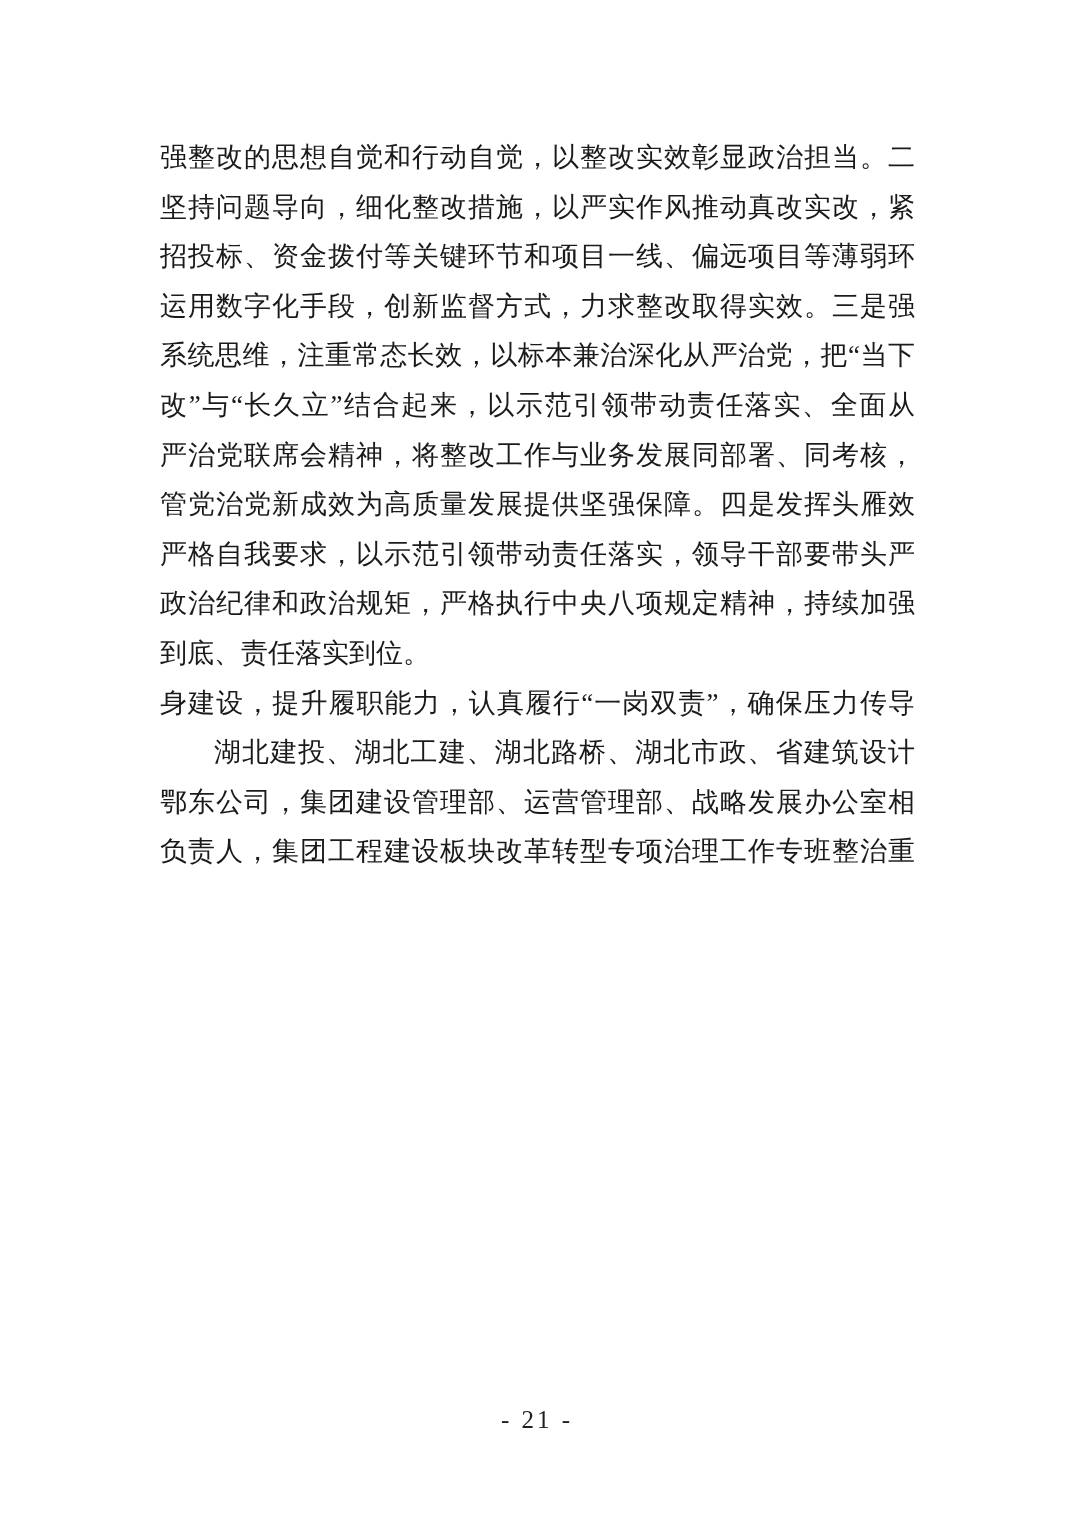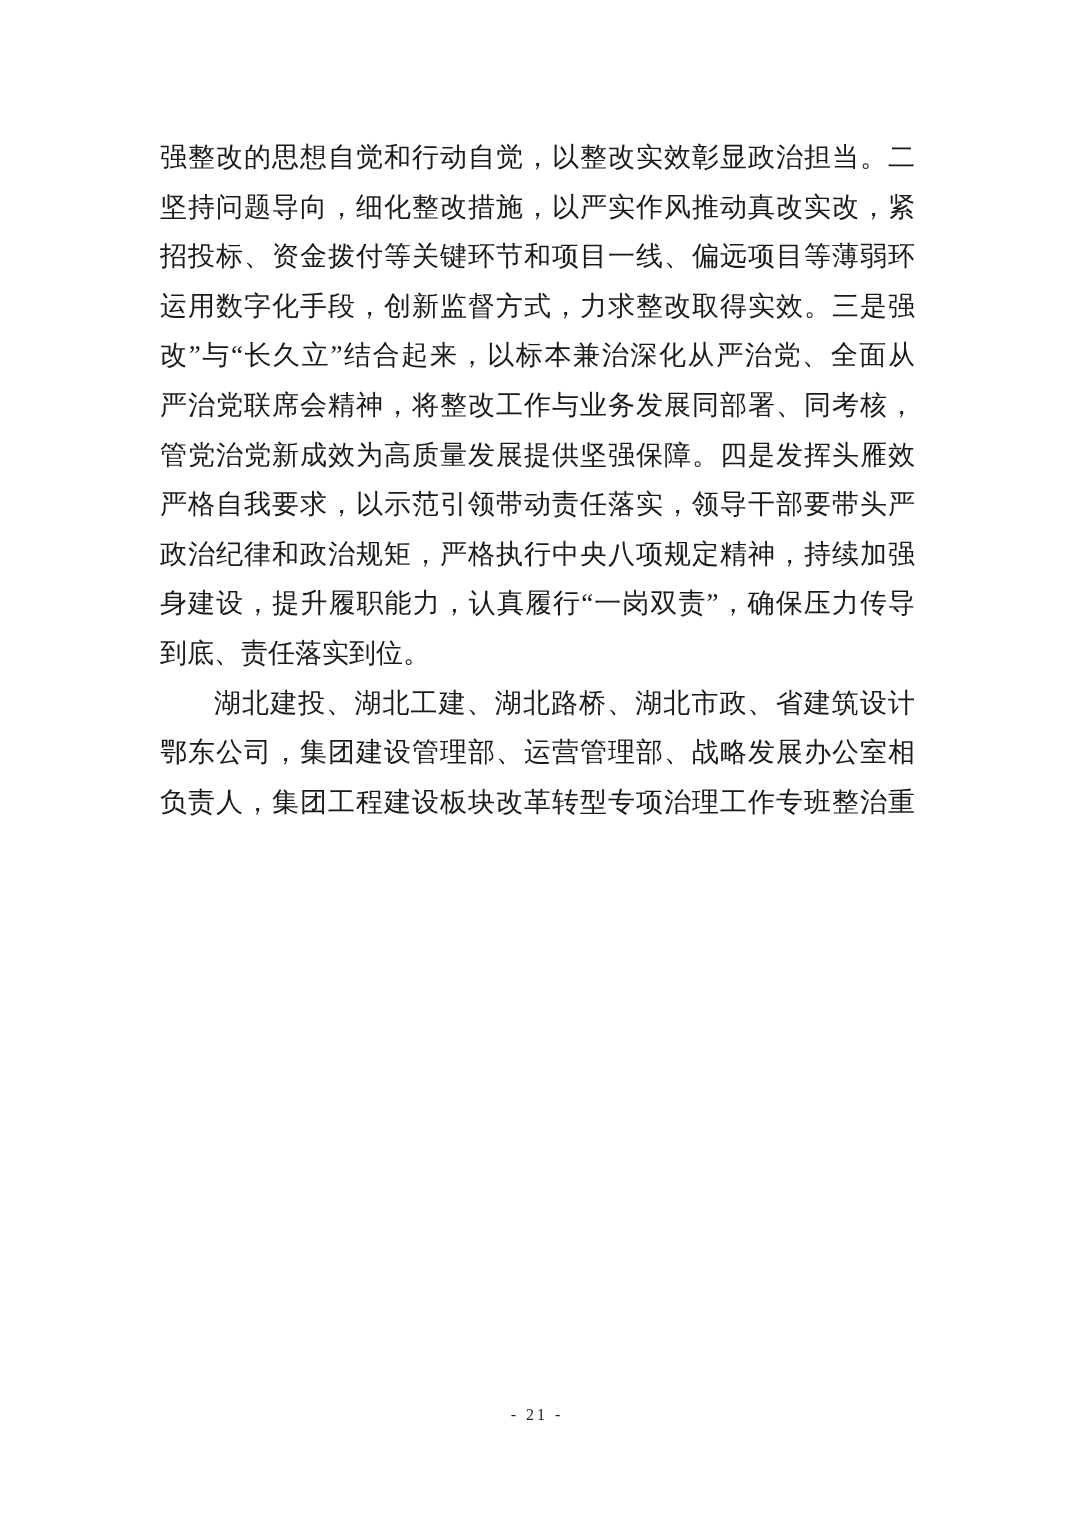--- a/index.html
+++ b/index.html
@@ -36,39 +36,40 @@
   .line.indent {
     text-indent: 54px;
   }
   .page-number {
     position: absolute;
     top: 1406px;
     left: 0;
     width: 100%;
     text-align: center;
     font-family: "Liberation Serif", serif;
-    font-size: 16px;
+    font-size: 25px;
     color: #1f1f1f;
     letter-spacing: 3px;
   }
 </style>
 </head>
 <body>
 
 <div class="page">
   <div class="text-block">
       <div class="line">强整改的思想自觉和行动自觉，以整改实效彰显政治担当。二是</div>
       <div class="line">坚持问题导向，细化整改措施，以严实作风推动真改实改，紧盯</div>
       <div class="line">招投标、资金拨付等关键环节和项目一线、偏远项目等薄弱环节，</div>
       <div class="line">运用数字化手段，创新监督方式，力求整改取得实效。三是强化</div>
-      <div class="line">改”与“长久立”结合起来，以标本兼治深化从严治党、全面从</div>
+      <div class="line">系统思维，注重常态长效，以标本兼治深化从严治党，把“当下</div>
+      <div class="line">改”与“长久立”结合起来，以示范引领带动责任落实、全面从</div>
       <div class="line">严治党联席会精神，将整改工作与业务发展同部署、同考核，以</div>
       <div class="line">管党治党新成效为高质量发展提供坚强保障。四是发挥头雁效应，</div>
       <div class="line">严格自我要求，以示范引领带动责任落实，领导干部要带头严守</div>
       <div class="line">政治纪律和政治规矩，严格执行中央八项规定精神，持续加强自</div>
+      <div class="line para-end">到底、责任落实到位。</div>
       <div class="line">身建设，提升履职能力，认真履行“一岗双责”，确保压力传导</div>
-      <div class="line para-end">到底、责任落实到位。</div>
       <div class="line indent">湖北建投、湖北工建、湖北路桥、湖北市政、省建筑设计院、</div>
       <div class="line">鄂东公司，集团建设管理部、运营管理部、战略发展办公室相关</div>
       <div class="line">负责人，集团工程建设板块改革转型专项治理工作专班整治重塑</div>
     </div>
   <div class="page-number">- 21 -</div>
 </div>
 
 </body></html>

